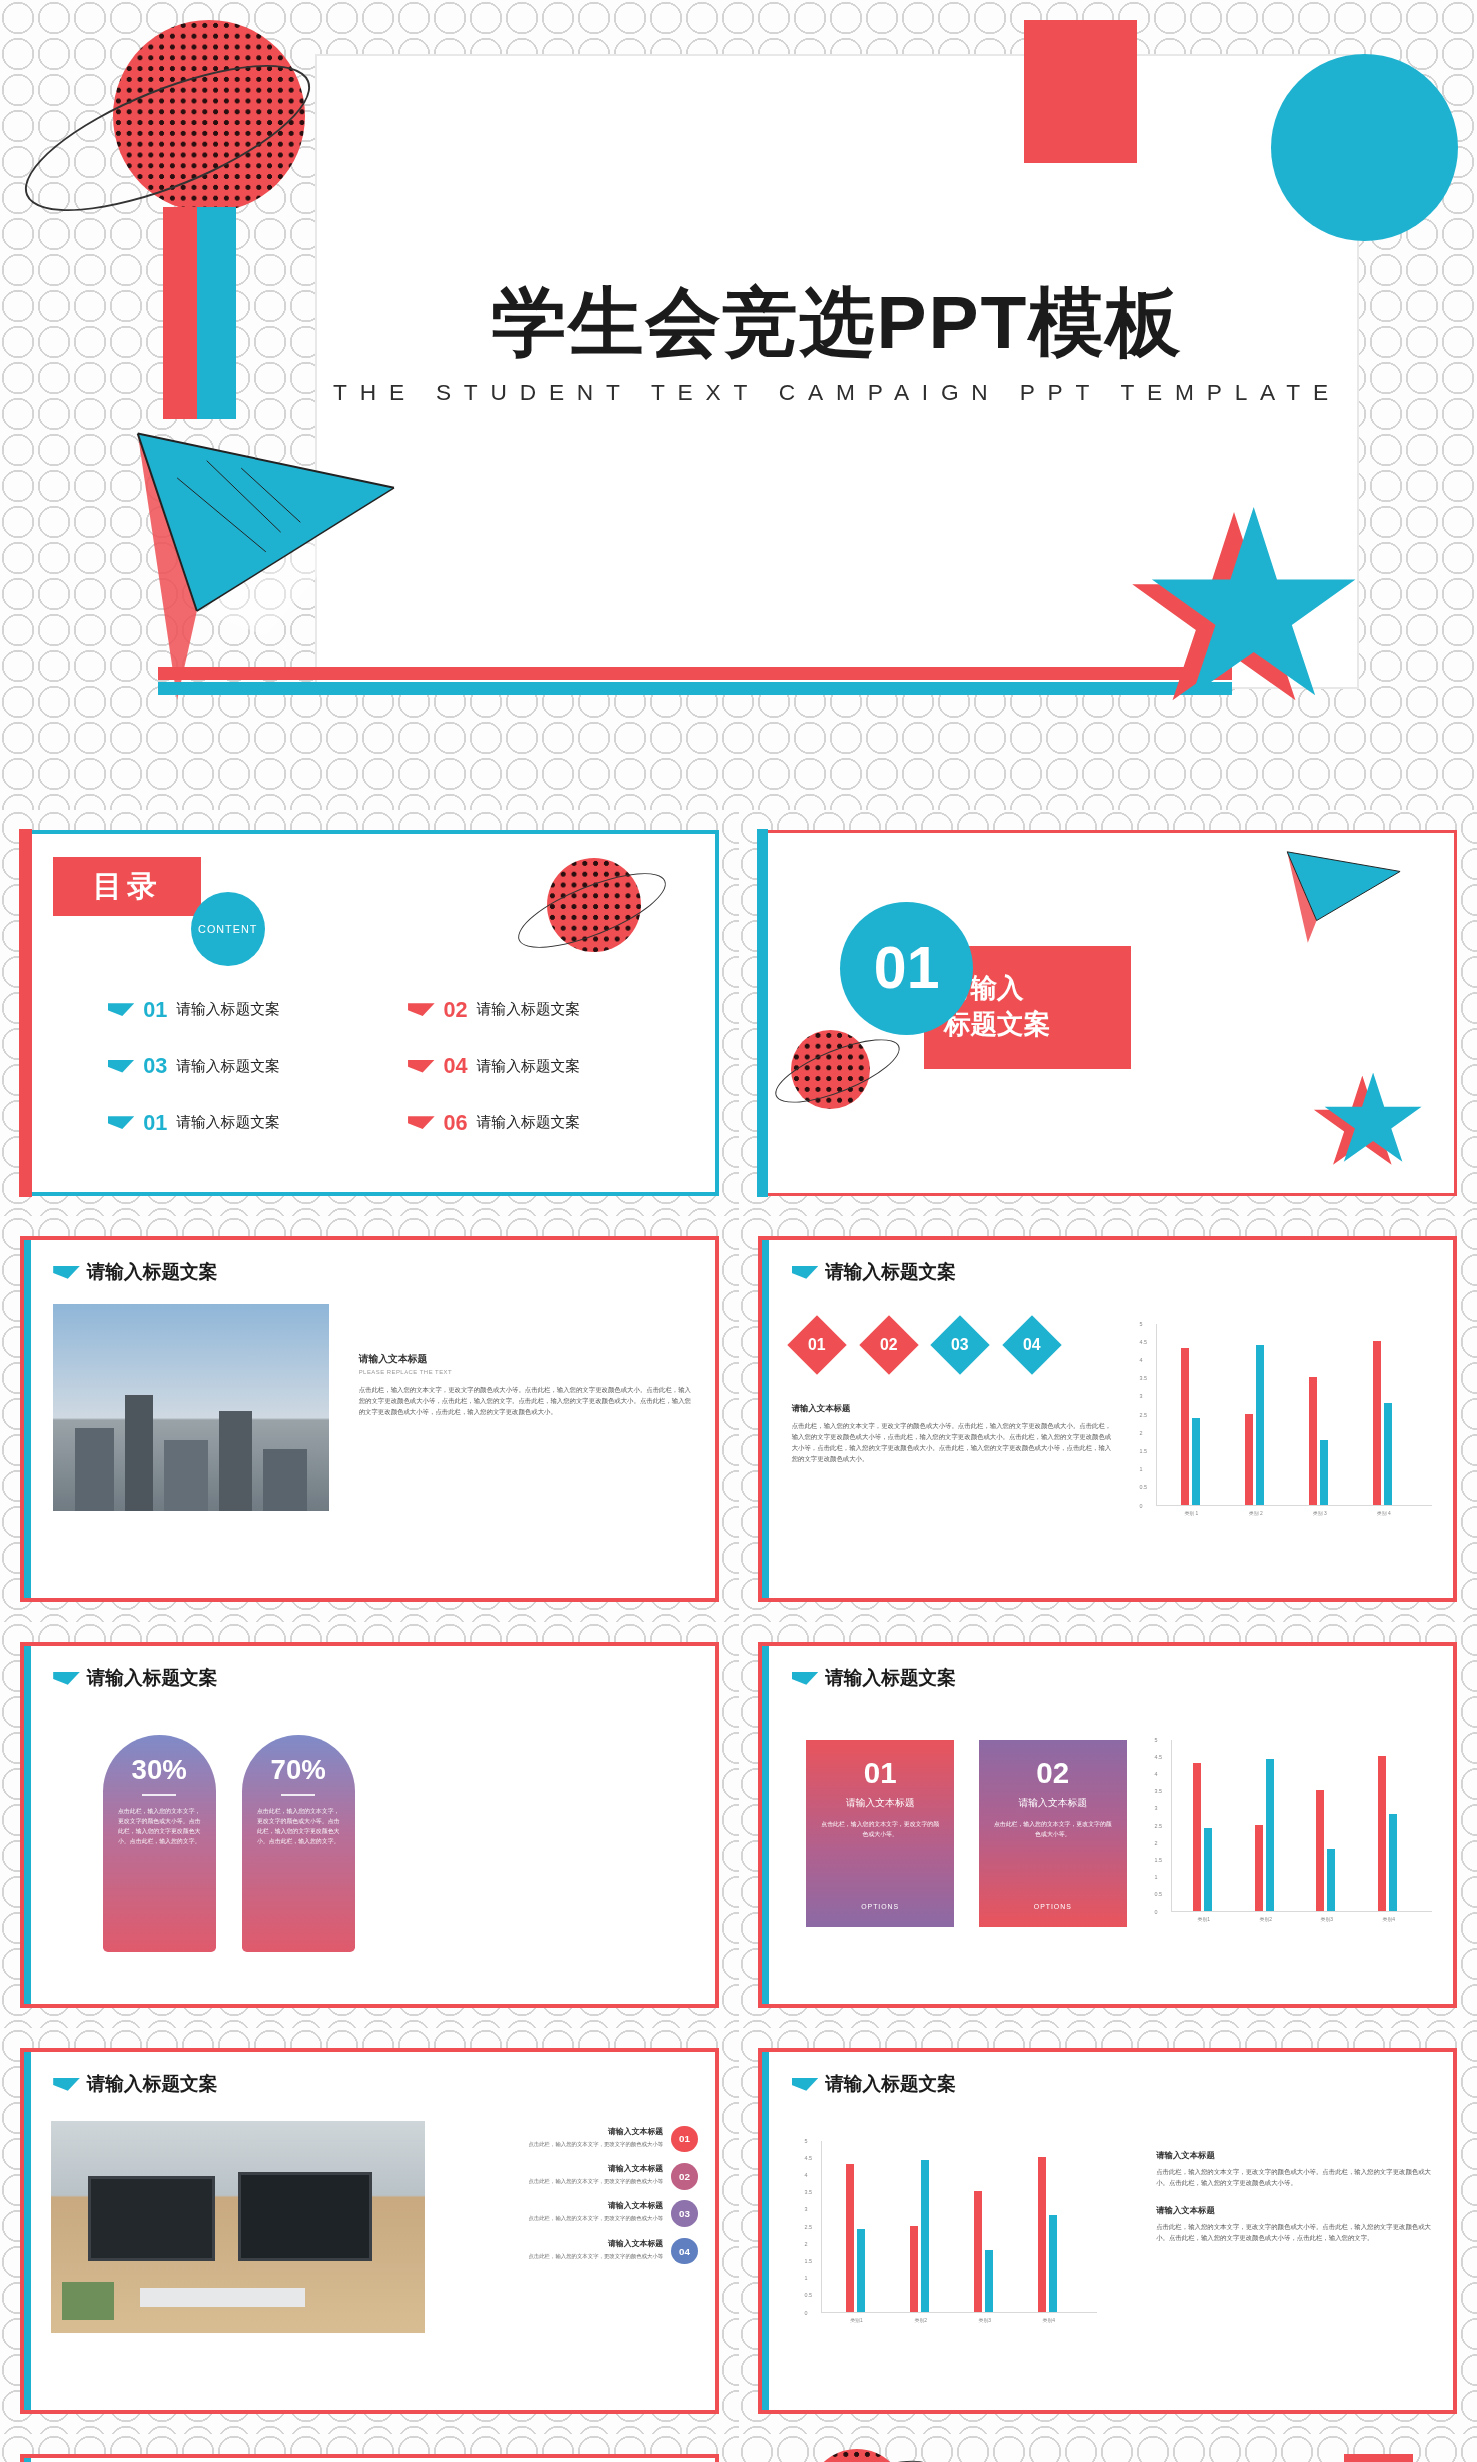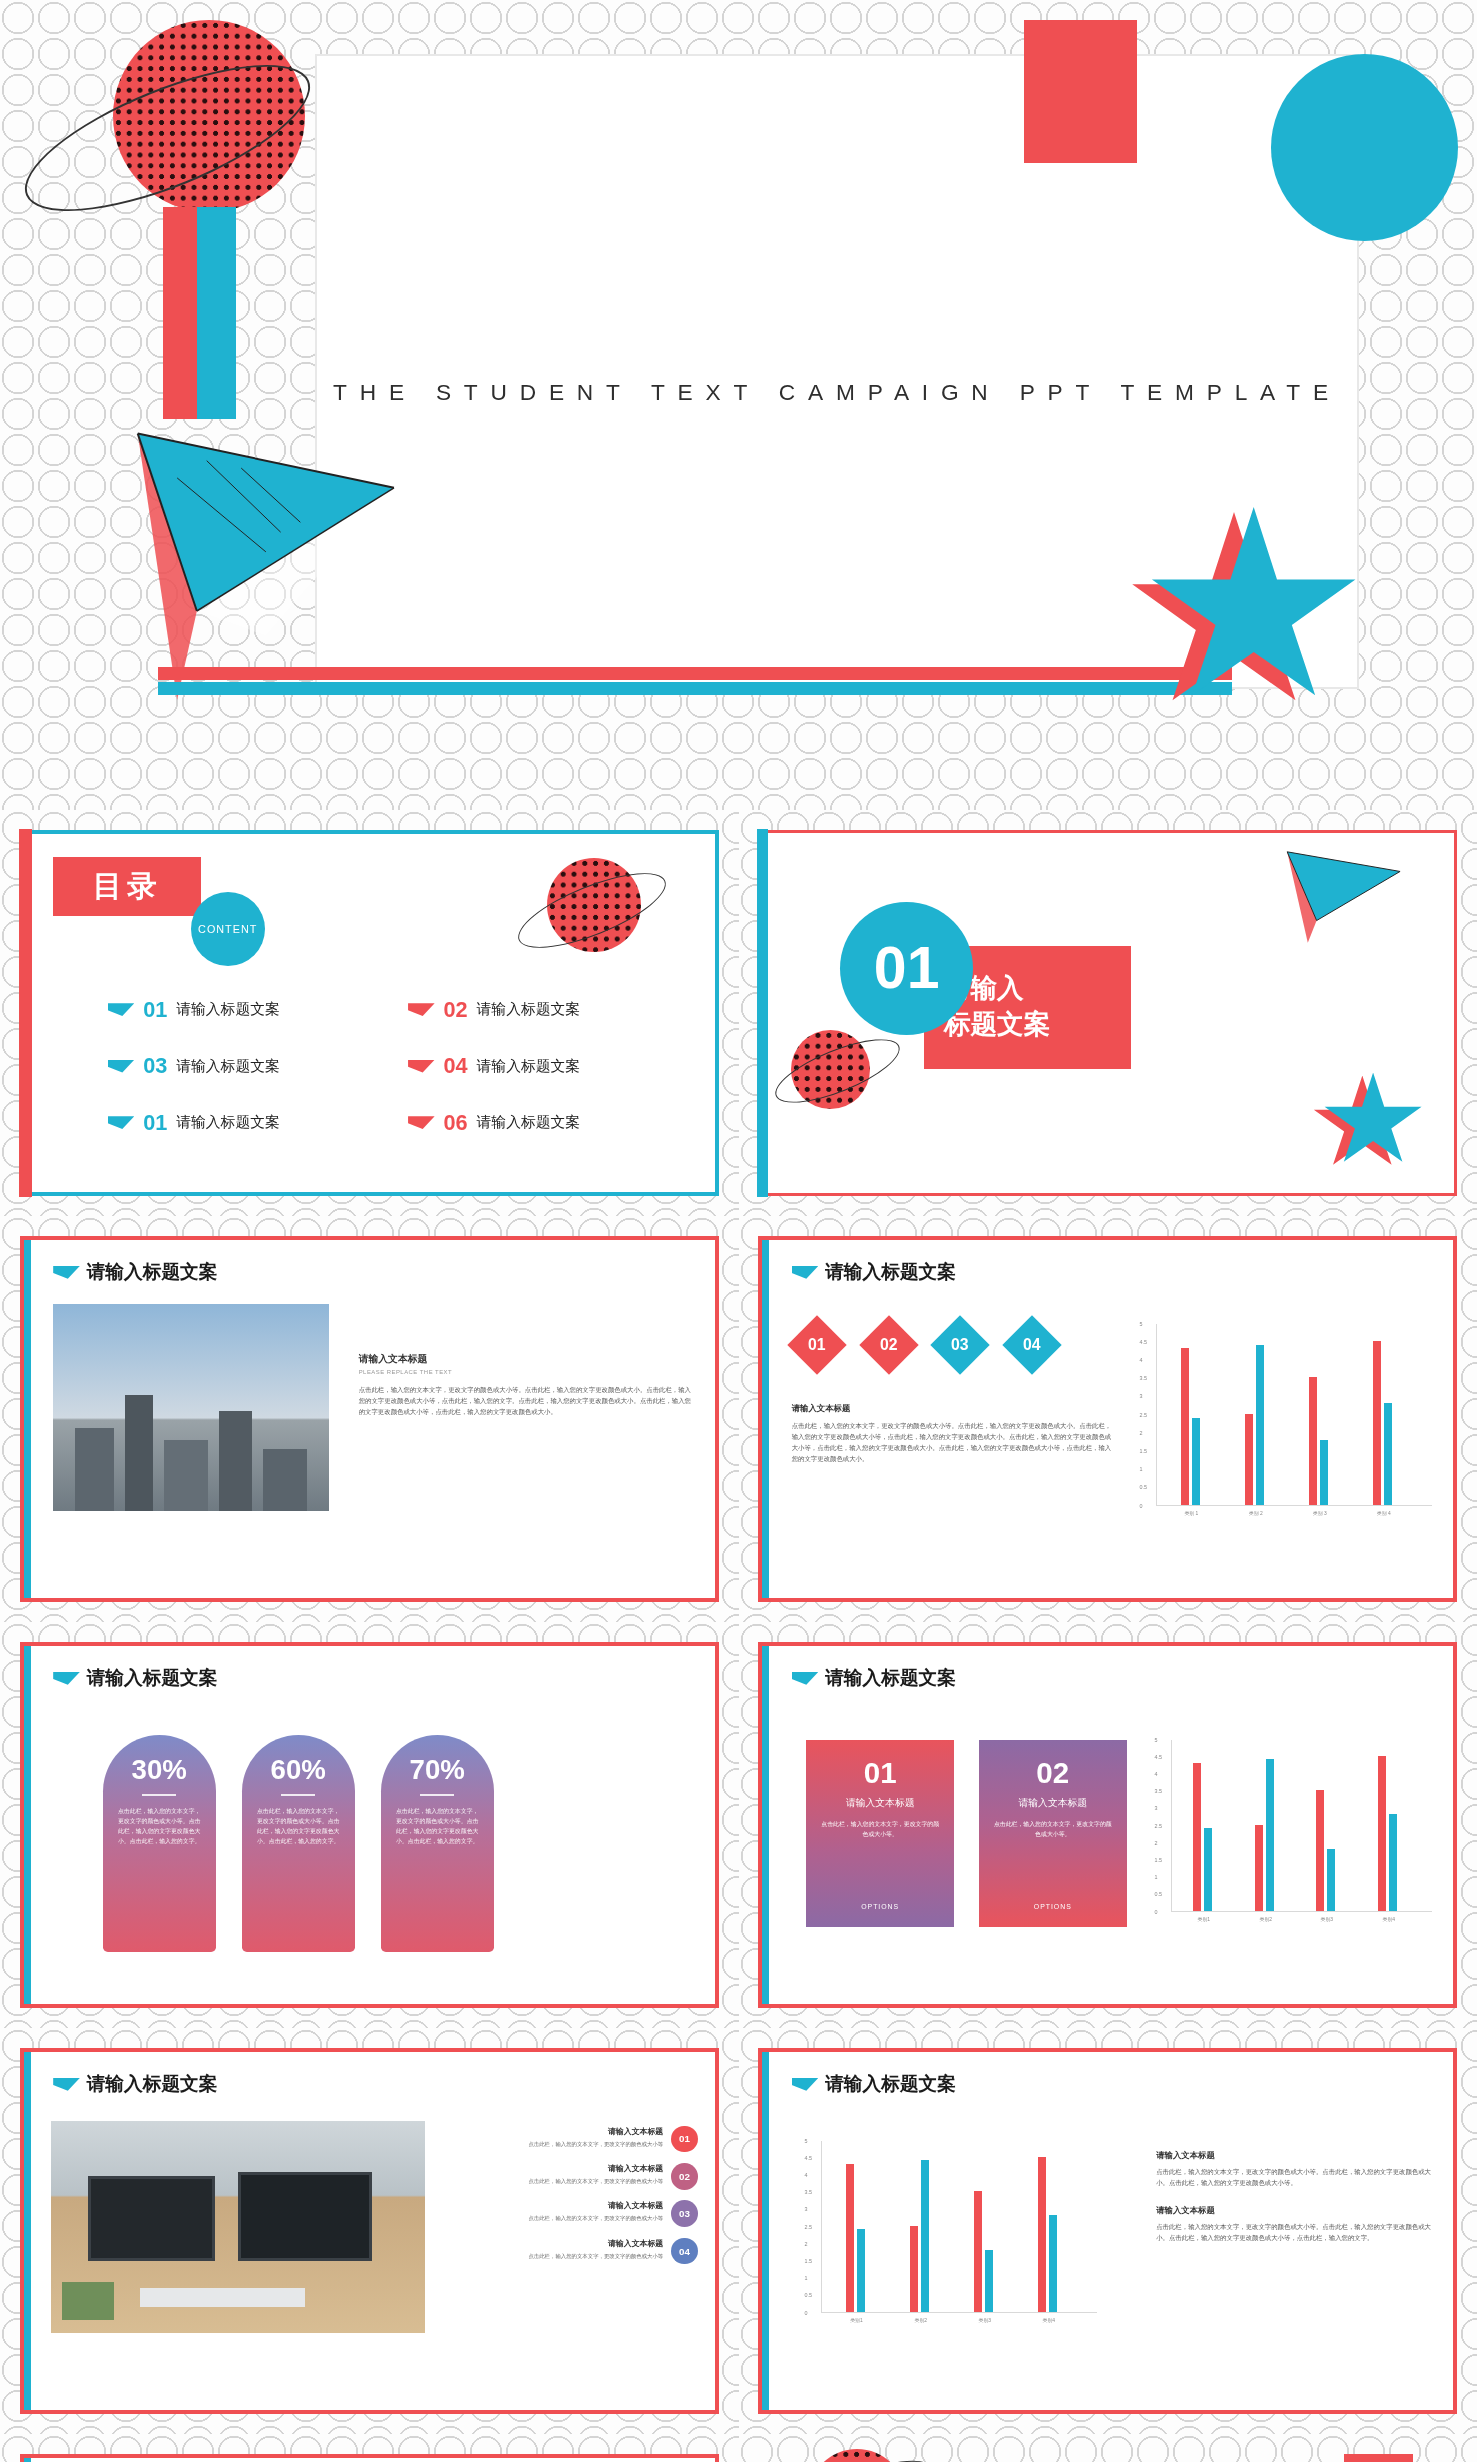--- a/index.html
+++ b/index.html
@@ -225,20 +225,21 @@
     </svg>
 
     <div class="cover-line-red"></div>
     <div class="cover-line-blue"></div>
 
     <div style="position:absolute;left:1128px;top:507px;width:236px;height:231px;">
       <div class="star" style="position:absolute;left:0;top:4.9px;width:212px;height:207px;background:#ef4f52;"></div>
       <div class="star" style="position:absolute;left:19.7px;top:0;width:212px;height:207px;background:#1fb2d0;border:0;"></div>
     </div>
 
+    <div class="cover-title">学生会竞选PPT模板</div>
     <div class="cover-sub">THE STUDENT TEXT CAMPAIGN PPT TEMPLATE</div>
   </div>
 
   <div class="row">
 
     <div class="cell half dotbg slide">
       <div class="inner" style="border:4.9px solid #1fb2d0;">
         <div style="position:absolute;left:-4.9px;top:-4.9px;bottom:-4.9px;width:12.8px;background:#ef4f52;"></div>
 
         <div class="halftone" style="position:absolute;right:74px;top:24.6px;width:94px;height:94px;"></div>
@@ -418,25 +419,20 @@
           <span class="s-title">请输入标题文案</span>
         </div>
 
         <div style="position:absolute;left:79px;top:89px;display:flex;gap:26px;">
           <div class="pct-card">
             <div class="pct-val">30%</div>
             <div class="pct-rule"></div>
             <div class="pct-desc">点击此栏，输入您的文本文字，更改文字的颜色或大小等。点击此栏，输入您的文字更改颜色大小。点击此栏，输入您的文字。</div>
           </div>
           <div class="pct-card">
-            <div class="pct-val">60%</div>
-            <div class="pct-rule"></div>
-            <div class="pct-desc">点击此栏，输入您的文本文字，更改文字的颜色或大小等。点击此栏，输入您的文字更改颜色大小。点击此栏，输入您的文字。</div>
-          </div>
-          <div class="pct-card">
             <div class="pct-val">70%</div>
             <div class="pct-rule"></div>
             <div class="pct-desc">点击此栏，输入您的文本文字，更改文字的颜色或大小等。点击此栏，输入您的文字更改颜色大小。点击此栏，输入您的文字。</div>
           </div>
         </div>
       </div>
     </div>
 
     <div class="cell half dotbg slide">
       <div class="inner bd-red">

